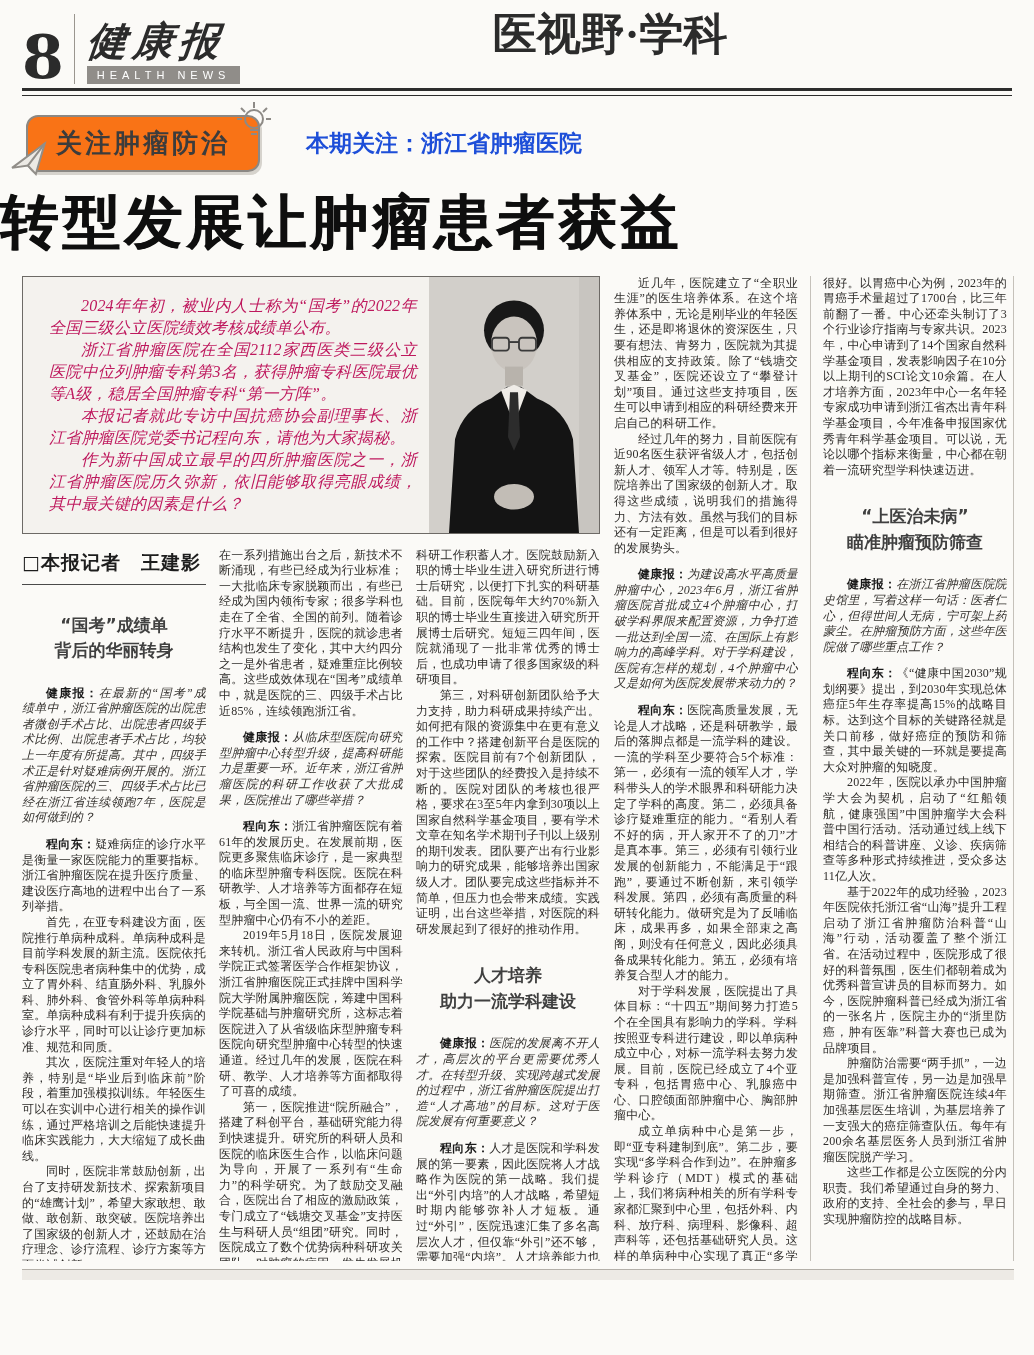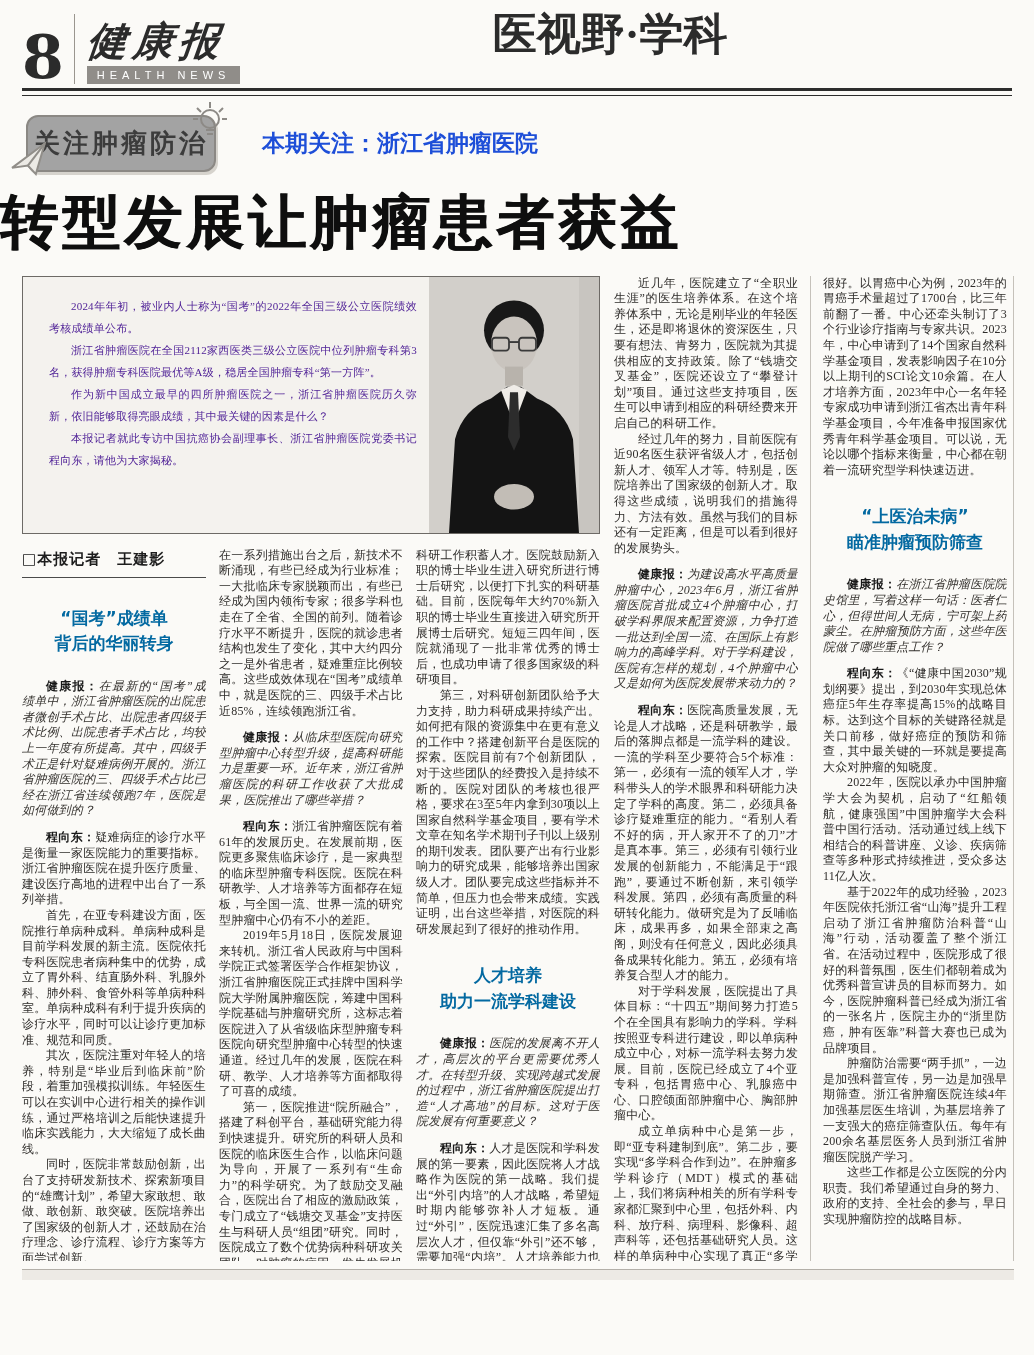--- a/index.html
+++ b/index.html
@@ -16,54 +16,54 @@
   .logo-cn{font-size:40px;font-weight:700;font-style:italic;letter-spacing:6px;line-height:1.05;transform:skewX(-6deg);}
   .logo-en{background:#908d89;color:#fff;font-family:"Liberation Sans",sans-serif;
     font-weight:normal;font-size:11px;letter-spacing:5px;padding:3px 10px;margin-top:3px;}
   .section-title{position:absolute;left:59%;transform:translateX(-50%);bottom:20px;white-space:nowrap;}
   .st-light{font-size:44px;font-weight:600;font-family:"Liberation Serif",serif;}
   .st-bold{font-size:44px;font-weight:900;font-family:"DejaVu Sans","Liberation Sans",sans-serif;}
   .double-rule{margin:4px 22px 0 22px;border-top:3px solid #2d2d2d;border-bottom:1px solid #2d2d2d;height:4px;}
   
   .topic-row{display:flex;align-items:center;margin:16px 22px 0 26px;height:62px;}
   .badge{position:relative;border:2px solid #8b8884;border-radius:12px;box-shadow:2px 3px 0 #d6d3cd;
-    padding:9px 6px;font-size:26px;font-weight:900;letter-spacing:3px;color:#3c3c3c;
-    font-family:"DejaVu Sans","Liberation Sans",sans-serif;background:#a3a3a3;}
+    padding:9px 28px;font-size:26px;font-weight:900;letter-spacing:3px;color:#3c3c3c;
+    font-family:"DejaVu Sans","Liberation Sans",sans-serif;background:#f97316;}
   .icon-bulb{position:absolute;right:-16px;top:-18px;}
   .icon-plane{position:absolute;left:-20px;bottom:-16px;}
   .focus{margin-left:46px;font-size:23px;font-weight:bold;font-family:"DejaVu Sans","Liberation Sans",sans-serif;color:#1d4ed8;}
   
   .headline{margin:14px 0 18px 0;text-align:left;font-size:58px;line-height:1.2;font-weight:900;
     letter-spacing:4px;color:#0e0e0e;font-family:"DejaVu Sans","Liberation Sans",sans-serif;
     text-shadow:1px 0 0 #0e0e0e;}
   
   .body-grid{display:flex;margin:0 20px 0 22px;height:985px;border-right:1px solid #c5c1ba;}
   .left-zone{width:578px;flex:none;display:flex;flex-direction:column;}
   .intro-box{height:258px;box-sizing:border-box;border:1px solid #6d6a66;background:#f4f2ee;
     display:flex;flex:none;}
   .intro-text{flex:1;padding:18px 12px 14px 26px;overflow:hidden;}
-  .intro-text .para{font-size:11px;line-height:22px;text-indent:2em;
-    font-family:"Liberation Serif",serif;color:#4c1d95;margin:0;text-align:justify;}
+  .intro-text .para{font-size:16px;line-height:22px;font-style:italic;text-indent:2em;
+    font-family:"Liberation Serif",serif;color:#be185d;margin:0;text-align:justify;}
   .portrait{width:170px;flex:none;align-self:stretch;}
   .cols3{display:flex;gap:13px;margin-top:14px;height:713px;}
   .col{width:184px;flex:none;overflow:hidden;}
   .rcol{width:184px;flex:none;overflow:hidden;height:985px;}
   .col4{margin-left:14px;}
   .col5{border-left:1px solid #c5c1ba;margin-left:12px;padding-left:12px;}
   
   .para{margin:0;font-size:12px;line-height:15.6px;text-align:justify;text-indent:2em;
     word-break:break-all;color:#2e2c2a;letter-spacing:.2px;}
   .para.cont{text-indent:0;}
   .para.q{font-style:italic;margin:11px 0;color:#33302d;}
   .para.a{margin-top:2px;}
   .para .lead{font-weight:bold;font-style:normal;color:#181818;}
   .col-head{text-align:center;font-weight:900;font-size:17px;line-height:1.5;margin:26px 0 22px 0;
-    color:#0369a1;font-family:"DejaVu Sans","Liberation Sans",sans-serif;text-indent:0;}
+    color:#404040;font-family:"DejaVu Sans","Liberation Sans",sans-serif;text-indent:0;}
   .byline-wrap{border-bottom:1px solid #4a4a4a;padding:2px 0 8px 0;margin-bottom:28px;
-    font-size:15px;font-weight:bold;letter-spacing:1px;color:#1d1d1d;
+    font-size:19px;font-weight:bold;letter-spacing:1px;color:#1d1d1d;
     font-family:"DejaVu Sans","Liberation Sans",sans-serif;}
   
   .bottom-rule{margin:8px 20px 0 22px;border-top:1px solid #b3afa8;height:10px;background:#edeae5;}
 </style>
 </head>
 <body>
 
 <div class="page">
 
   <div class="header">
@@ -100,22 +100,22 @@
   </div>
 
   <h1 class="headline">转型发展让肿瘤患者获益</h1>
 
   <div class="body-grid">
     <div class="left-zone">
       <div class="intro-box">
         <div class="intro-text">
             <p class="para i">2024年年初，被业内人士称为“国考”的2022年全国三级公立医院绩效考核成绩单公布。</p>
             <p class="para i">浙江省肿瘤医院在全国2112家西医类三级公立医院中位列肿瘤专科第3名，获得肿瘤专科医院最优等A级，稳居全国肿瘤专科“第一方阵”。</p>
+            <p class="para i">本报记者就此专访中国抗癌协会副理事长、浙江省肿瘤医院党委书记程向东，请他为大家揭秘。</p>
             <p class="para i">作为新中国成立最早的四所肿瘤医院之一，浙江省肿瘤医院历久弥新，依旧能够取得亮眼成绩，其中最关键的因素是什么？</p>
-            <p class="para i">本报记者就此专访中国抗癌协会副理事长、浙江省肿瘤医院党委书记程向东，请他为大家揭秘。</p>
           </div>
         <svg class="portrait" viewBox="0 0 170 240" preserveAspectRatio="none">
           <rect width="170" height="240" fill="#d2cfca"></rect>
           <rect x="150" y="0" width="20" height="240" fill="#c8c5c0"></rect>
           <ellipse cx="85" cy="50" rx="30" ry="28" fill="#181818"></ellipse>
           <ellipse cx="85" cy="63" rx="23" ry="26" fill="#c9c4be"></ellipse>
           <rect x="63" y="57" width="17" height="12" rx="3" fill="none" stroke="#3a3a3a" stroke-width="1.8"></rect>
           <rect x="90" y="57" width="17" height="12" rx="3" fill="none" stroke="#3a3a3a" stroke-width="1.8"></rect>
           <line x1="80" y1="61" x2="90" y2="61" stroke="#3a3a3a" stroke-width="1.8"></line>
           <rect x="76" y="84" width="18" height="18" fill="#b8b3ac"></rect>

